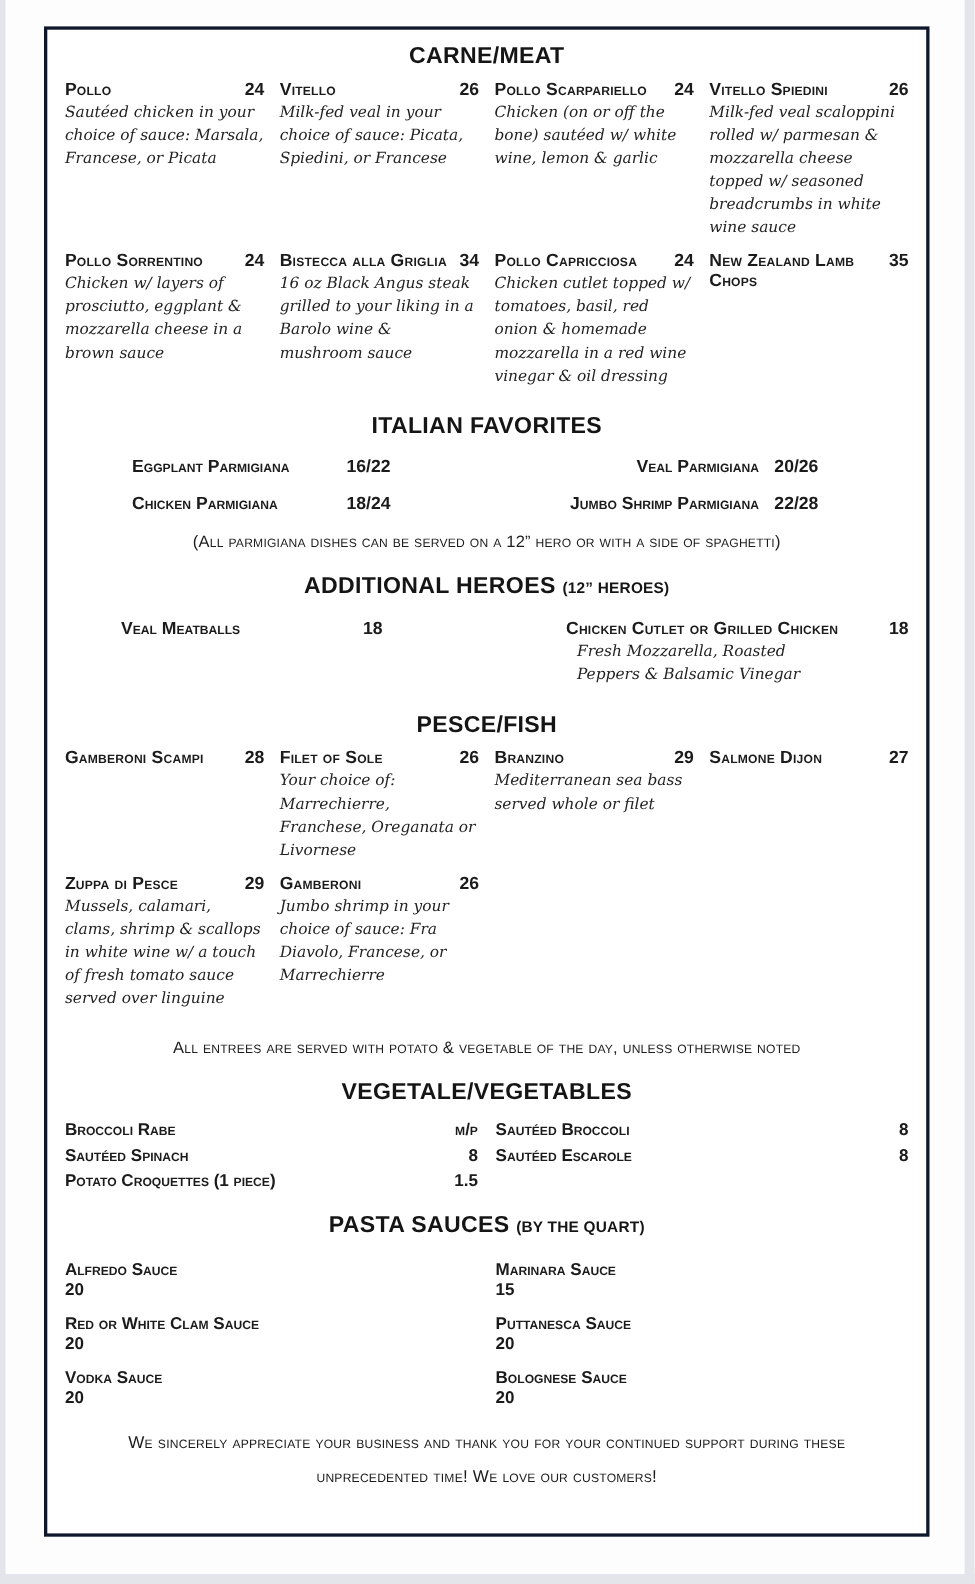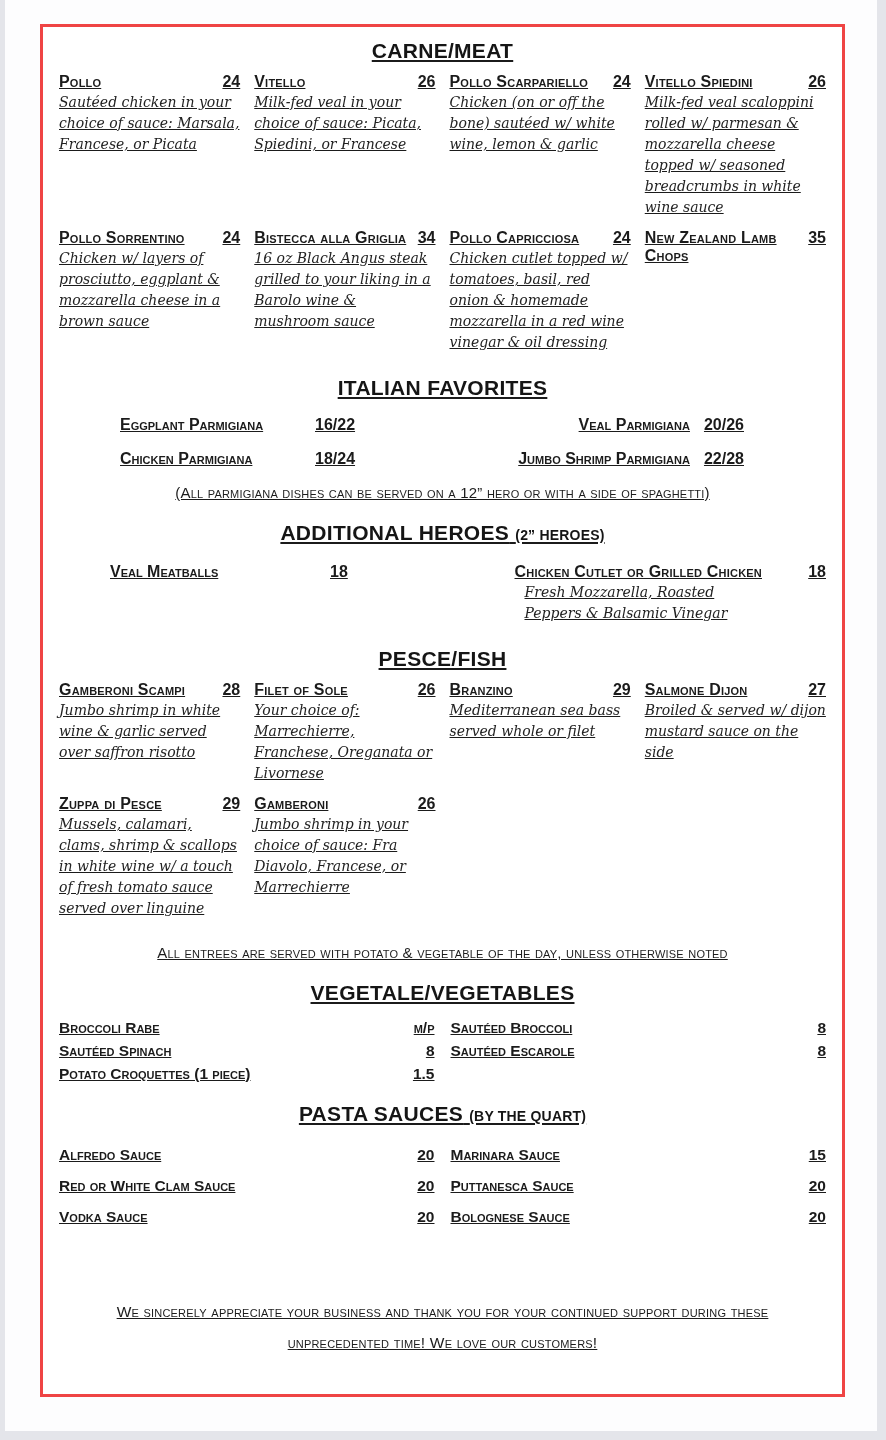--- a/index.html
+++ b/index.html
@@ -8,23 +8,23 @@
     background:#fdfdfe; color:#1b1b1b;
     font-family:"Liberation Sans", sans-serif;
   }
   .edge { position:absolute; background:#e4e5ea; }
   .edge-left   { left:0; top:0; width:5px; height:1440px; }
   .edge-right  { right:0; top:0; width:9px; height:1440px; }
   .edge-bottom { left:0; top:1431px; width:886px; height:9px; }
 
   .frame {
     position:absolute; left:40px; top:24px; width:805px; height:1373px;
-    border:3px solid #ef4444; background:#fff; box-sizing:border-box;
+    border:3px solid #0f172a; background:#fff; box-sizing:border-box;
     padding:8px 16px 0 16px;
-    display:flex; flex-direction:column;text-decoration:underline;
+    display:flex; flex-direction:column;
   }
 
   .section-title {
     text-align:center; font-size:21px; font-weight:bold; letter-spacing:.3px;
     margin:14px 0 10px 0; color:#151515;
   }
   .section-title .subtitle { font-size:14px; font-weight:bold; letter-spacing:.2px; }
   .title-first { margin-top:4px; }
 
   .two-col {
@@ -62,21 +62,21 @@
   .hero-right .item-head { padding-left:70px; }
   .hero-right .item-desc { padding-left:80px; max-width:250px; }
 
   .pv-col { display:flex; flex-direction:column; }
   .pv-row { display:flex; justify-content:space-between; align-items:baseline; }
   .pv-name { font-weight:bold; font-variant:small-caps; font-size:15.5px; }
   .pv-price { font-weight:bold; font-size:15.5px; font-variant:small-caps; }
   .veg-grid  { display:grid; grid-template-columns:1fr 1fr; column-gap:16px; margin-top:4px; }
   .veg-grid .pv-row { margin-bottom:5px; }
   .sauce-grid { display:grid; grid-template-columns:1fr 1fr; column-gap:16px; margin-top:10px; }
-  .sauce-grid .pv-row { margin-bottom:13px; }
+  .sauce-grid .pv-row { margin-bottom:13px;flex-direction:column; }
 
   .footer {
     margin-top:auto; margin-bottom:36px; text-align:center;
     font-variant:small-caps; font-size:15.5px; letter-spacing:.2px; line-height:2.0;
   }
 </style>
 </head>
 <body>
 
 <div class="edge edge-left"></div>
@@ -160,21 +160,21 @@
     </div>
     <div class="fav-cell fav-right">
       <span class="fav-name">Jumbo Shrimp Parmigiana</span>
         <span class="fav-price">22/28</span>
     </div>
   </div>
   <div class="note">(All parmigiana dishes can be served on a 12” hero or with a side of spaghetti)</div>
 
   <div class="section-title">
     <span>ADDITIONAL HEROES</span>
-    <span class="subtitle">(2” HEROES)</span>
+    <span class="subtitle">(12” HEROES)</span>
   </div>
   <div class="hero-grid">
     <div class="hero-left">
       <span class="fav-name">Veal Meatballs</span>
         <span class="fav-price">18</span>
     </div>
     <div class="hero-right item">
       <div class="item-head">
           <span class="item-name">Chicken Cutlet or Grilled Chicken</span>
           <span class="item-price">18</span>
@@ -183,42 +183,40 @@
     </div>
   </div>
 
   <div class="section-title">PESCE/FISH</div>
   <div class="two-col">
     <div class="item">
       <div class="item-head">
           <span class="item-name">Gamberoni Scampi</span>
           <span class="item-price">28</span>
         </div>
-      <div class="item-desc">Jumbo shrimp in white wine &amp; garlic served over saffron risotto</div>
     </div>
     <div class="item">
       <div class="item-head">
           <span class="item-name">Filet of Sole</span>
           <span class="item-price">26</span>
         </div>
       <div class="item-desc">Your choice of: Marrechierre, Franchese, Oreganata or Livornese</div>
     </div>
     <div class="item">
       <div class="item-head">
           <span class="item-name">Branzino</span>
           <span class="item-price">29</span>
         </div>
       <div class="item-desc">Mediterranean sea bass served whole or filet</div>
     </div>
     <div class="item">
       <div class="item-head">
           <span class="item-name">Salmone Dijon</span>
           <span class="item-price">27</span>
         </div>
-      <div class="item-desc">Broiled &amp; served w/ dijon mustard sauce on the side</div>
     </div>
     <div class="item">
       <div class="item-head">
           <span class="item-name">Zuppa di Pesce</span>
           <span class="item-price">29</span>
         </div>
       <div class="item-desc">Mussels, calamari, clams, shrimp &amp; scallops in white wine w/ a touch of fresh tomato sauce served over linguine</div>
     </div>
     <div class="item">
       <div class="item-head">

